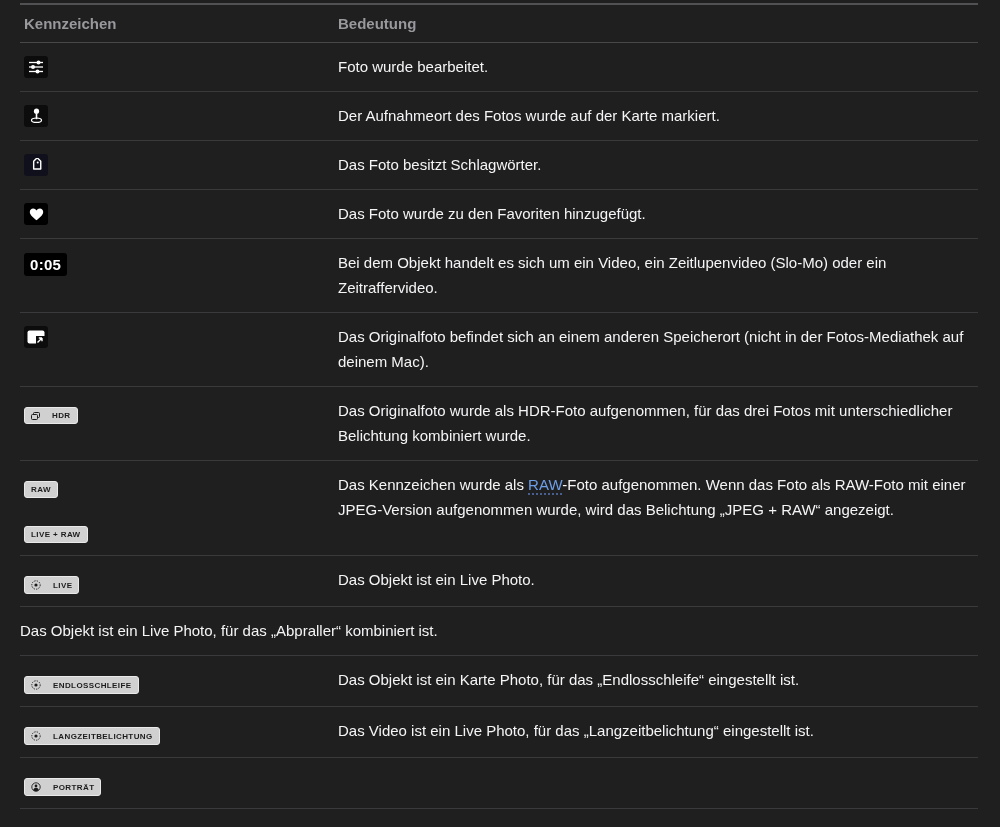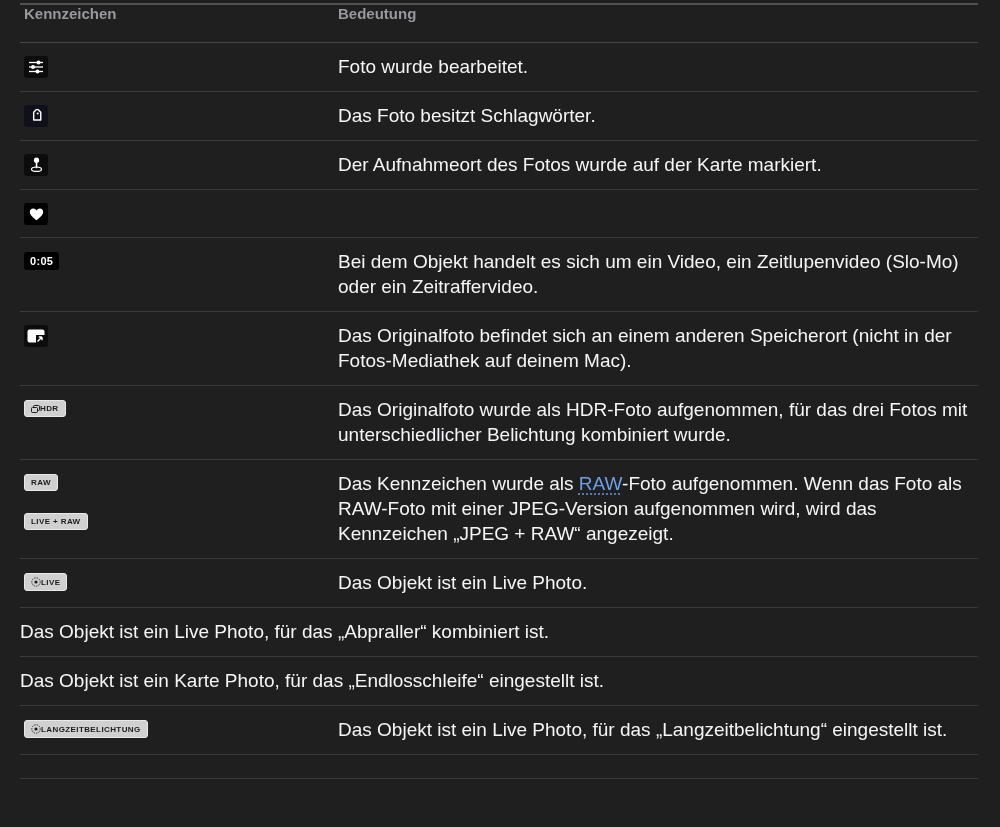--- a/index.html
+++ b/index.html
@@ -13,20 +13,21 @@
     height: 827px;
     background: #1f1f1f;
     overflow: hidden;
   }
   .table {
     margin: 3px 22px 0 20px;
     border-top: 2px solid #515153;
   }
   .thead {
     display: flex;
+    align-items: center;
     height: 37px;
     border-bottom: 1px solid #48484a;
     color: #98989d;
     font-size: 15px;
     font-weight: 700;
   }
   .row {
     display: flex;
     align-items: flex-start;
     padding: 11px 0 12px 0;
@@ -35,21 +36,21 @@
   .cell-k {
     width: 318px;
     flex: 0 0 318px;
     padding-left: 4px;
     box-sizing: border-box;
   }
   .thead .cell-k { padding-left: 4px; }
   .cell-b {
     flex: 1;
     color: #f5f5f7;
-    font-size: 19px;
+    font-size: 15px;
     line-height: 25px;
     padding-right: 2px;
   }
   
   .icon-tile {
     width: 24px;
     height: 22px;
     background: #0c0c0c;
     border-radius: 3px;
     display: flex;
@@ -57,41 +58,41 @@
     justify-content: center;
     margin-top: 2px;
   }
   .icon-tile.navy { background: #10101c; }
   .icon-tile.black { background: #000; }
   
   .badge-dark {
     display: inline-block;
     background: #000;
     color: #fff;
-    font-size: 11px;
+    font-size: 15px;
     font-weight: 700;
     padding: 3px 6px 3px 6px;
     border-radius: 3px;
     margin-top: 3px;
     letter-spacing: 0.3px;
   }
   
   .badge-light {
     display: inline-flex;
     align-items: center;
-    gap: 0;
+    gap: 12px;
     background: #d0d0d0;
     border: 1px solid #e9e9e9;
     color: #1c1c1c;
     font-size: 8px;
     font-weight: 700;
     letter-spacing: 0.4px;
     padding: 3px 6px;
     border-radius: 3px;
-    margin-top: 3px;
+    margin-top: 9px;
     white-space: nowrap;
   }
   .badge-stack {
     display: flex;
     flex-direction: column;
     align-items: flex-start;
     gap: 19px;
   }
   .link {
     color: #6d9ee8;
@@ -127,51 +128,52 @@
                 <circle cx="9.5" cy="11.5" r="2" stroke="none"></circle>
             </g>
           </svg>
         </div>
       </div>
       <div class="cell-b">Foto wurde bearbeitet.</div>
     </div>
 
     <div class="row">
       <div class="cell-k">
-        <div class="icon-tile navy">
-          <svg width="15" height="15" viewBox="0 0 15 15">
-            <path d="M7.5 1.5 L13 7 L8 12 L2.5 6.5 L2.5 1.5 Z" fill="none" stroke="#fff" stroke-width="1.4" stroke-linejoin="round" transform="rotate(45 7.5 7.5)"></path>
-            <circle cx="8.7" cy="4.6" r="1" fill="#fff"></circle>
-          </svg>
-        </div>
-      </div>
-      <div class="cell-b">Das Foto besitzt Schlagwörter.</div>
-    </div>
-
-    <div class="row">
-      <div class="cell-k">
         <div class="icon-tile">
           <svg width="15" height="16" viewBox="0 0 15 16">
             <circle cx="7.5" cy="3.2" r="2.6" fill="#fff"></circle>
             <rect x="6.7" y="5.2" width="1.6" height="6" fill="#fff"></rect>
             <ellipse cx="7.5" cy="12.2" rx="5" ry="2.2" fill="none" stroke="#fff" stroke-width="1.2"></ellipse>
           </svg>
         </div>
       </div>
       <div class="cell-b">Der Aufnahmeort des Fotos wurde auf der Karte markiert.</div>
     </div>
 
     <div class="row">
       <div class="cell-k">
+        <div class="icon-tile navy">
+          <svg width="15" height="15" viewBox="0 0 15 15">
+            <path d="M7.5 1.5 L13 7 L8 12 L2.5 6.5 L2.5 1.5 Z" fill="none" stroke="#fff" stroke-width="1.4" stroke-linejoin="round" transform="rotate(45 7.5 7.5)"></path>
+            <circle cx="8.7" cy="4.6" r="1" fill="#fff"></circle>
+          </svg>
+        </div>
+      </div>
+      <div class="cell-b">Das Foto besitzt Schlagwörter.</div>
+    </div>
+
+    <div class="row">
+      <div class="cell-k">
         <div class="icon-tile black">
           <svg width="15" height="13" viewBox="0 0 15 13">
             <path d="M7.5 12.2 C5 10 0.8 7 0.8 3.9 C0.8 1.8 2.4 0.5 4.1 0.5 C5.5 0.5 6.8 1.3 7.5 2.5 C8.2 1.3 9.5 0.5 10.9 0.5 C12.6 0.5 14.2 1.8 14.2 3.9 C14.2 7 10 10 7.5 12.2 Z" fill="#fff"></path>
           </svg>
         </div>
       </div>
+      <div class="cell-b">Das Foto wurde zu den Favoriten hinzugefügt.</div>
     </div>
 
     <div class="row">
       <div class="cell-k">
         <span class="badge-dark">0:05</span>
       </div>
       <div class="cell-b">Bei dem Objekt handelt es sich um ein Video, ein Zeitlupenvideo (Slo-Mo) oder ein Zeitraffervideo.</div>
     </div>
 
     <div class="row">
@@ -202,21 +204,21 @@
       <div class="cell-b">Das Originalfoto wurde als HDR-Foto aufgenommen, für das drei Fotos mit unterschiedlicher Belichtung kombiniert wurde.</div>
     </div>
 
     <div class="row">
       <div class="cell-k">
         <div class="badge-stack">
           <span class="badge-light">RAW</span>
           <span class="badge-light">LIVE + RAW</span>
         </div>
       </div>
-      <div class="cell-b"><span>Das Kennzeichen wurde als </span><a class="link">RAW</a><span>-Foto aufgenommen. Wenn das Foto als RAW-Foto mit einer JPEG-Version aufgenommen wird, wird das Kennzeichen „JPEG + RAW“ angezeigt.</span></div>
+      <div class="cell-b"><span>Das Kennzeichen wurde als </span><a class="link">RAW</a><span>-Foto aufgenommen. Wenn das Foto als RAW-Foto mit einer JPEG-Version aufgenommen wurde, wird das Belichtung „JPEG + RAW“ angezeigt.</span></div>
     </div>
 
     <div class="row">
       <div class="cell-k">
         <span class="badge-light">
           <span>
             <svg width="10" height="10" viewBox="0 0 10 10">
               <circle cx="5" cy="5" r="4.2" fill="none" stroke="#1c1c1c" stroke-width="0.9" stroke-dasharray="1.4 1.1"></circle>
               <circle cx="5" cy="5" r="1.6" fill="#1c1c1c"></circle>
             </svg>
@@ -225,35 +227,58 @@
         </span>
       </div>
       <div class="cell-b">Das Objekt ist ein Live Photo.</div>
     </div>
 
     <div class="row">
       <div class="cell-b">Das Objekt ist ein Live Photo, für das „Abpraller“ kombiniert ist.</div>
     </div>
 
     <div class="row">
-      <div class="cell-b">Das Objekt ist ein Karte Photo, für das „Endlosschleife“ eingestellt ist.</div>
-    </div>
-
-    <div class="row">
       <div class="cell-k">
         <span class="badge-light">
           <span>
             <svg width="10" height="10" viewBox="0 0 10 10">
               <circle cx="5" cy="5" r="4.2" fill="none" stroke="#1c1c1c" stroke-width="0.9" stroke-dasharray="1.4 1.1"></circle>
               <circle cx="5" cy="5" r="1.6" fill="#1c1c1c"></circle>
             </svg>
           </span>
+          <span>ENDLOSSCHLEIFE</span>
+        </span>
+      </div>
+      <div class="cell-b">Das Objekt ist ein Karte Photo, für das „Endlosschleife“ eingestellt ist.</div>
+    </div>
+
+    <div class="row">
+      <div class="cell-k">
+        <span class="badge-light">
+          <span>
+            <svg width="10" height="10" viewBox="0 0 10 10">
+              <circle cx="5" cy="5" r="4.2" fill="none" stroke="#1c1c1c" stroke-width="0.9" stroke-dasharray="1.4 1.1"></circle>
+              <circle cx="5" cy="5" r="1.6" fill="#1c1c1c"></circle>
+            </svg>
+          </span>
           <span>LANGZEITBELICHTUNG</span>
         </span>
       </div>
-      <div class="cell-b">Das Objekt ist ein Live Photo, für das „Langzeitbelichtung“ eingestellt ist.</div>
-    </div>
-
-    <div class="row">
+      <div class="cell-b">Das Video ist ein Live Photo, für das „Langzeitbelichtung“ eingestellt ist.</div>
+    </div>
+
+    <div class="row">
+      <div class="cell-k">
+        <span class="badge-light">
+          <span>
+            <svg width="10" height="10" viewBox="0 0 10 10">
+              <circle cx="5" cy="5" r="4.2" fill="none" stroke="#1c1c1c" stroke-width="0.9"></circle>
+              <circle cx="5" cy="3.9" r="1.4" fill="#1c1c1c"></circle>
+              <path d="M2.3 7.9 C2.8 6.3 3.8 5.7 5 5.7 C6.2 5.7 7.2 6.3 7.7 7.9 C7 8.7 6 9.2 5 9.2 C4 9.2 3 8.7 2.3 7.9 Z" fill="#1c1c1c"></path>
+            </svg>
+          </span>
+          <span>PORTRÄT</span>
+        </span>
+      </div>
     </div>
 
   </div>
 </div>
 
 </body></html>

